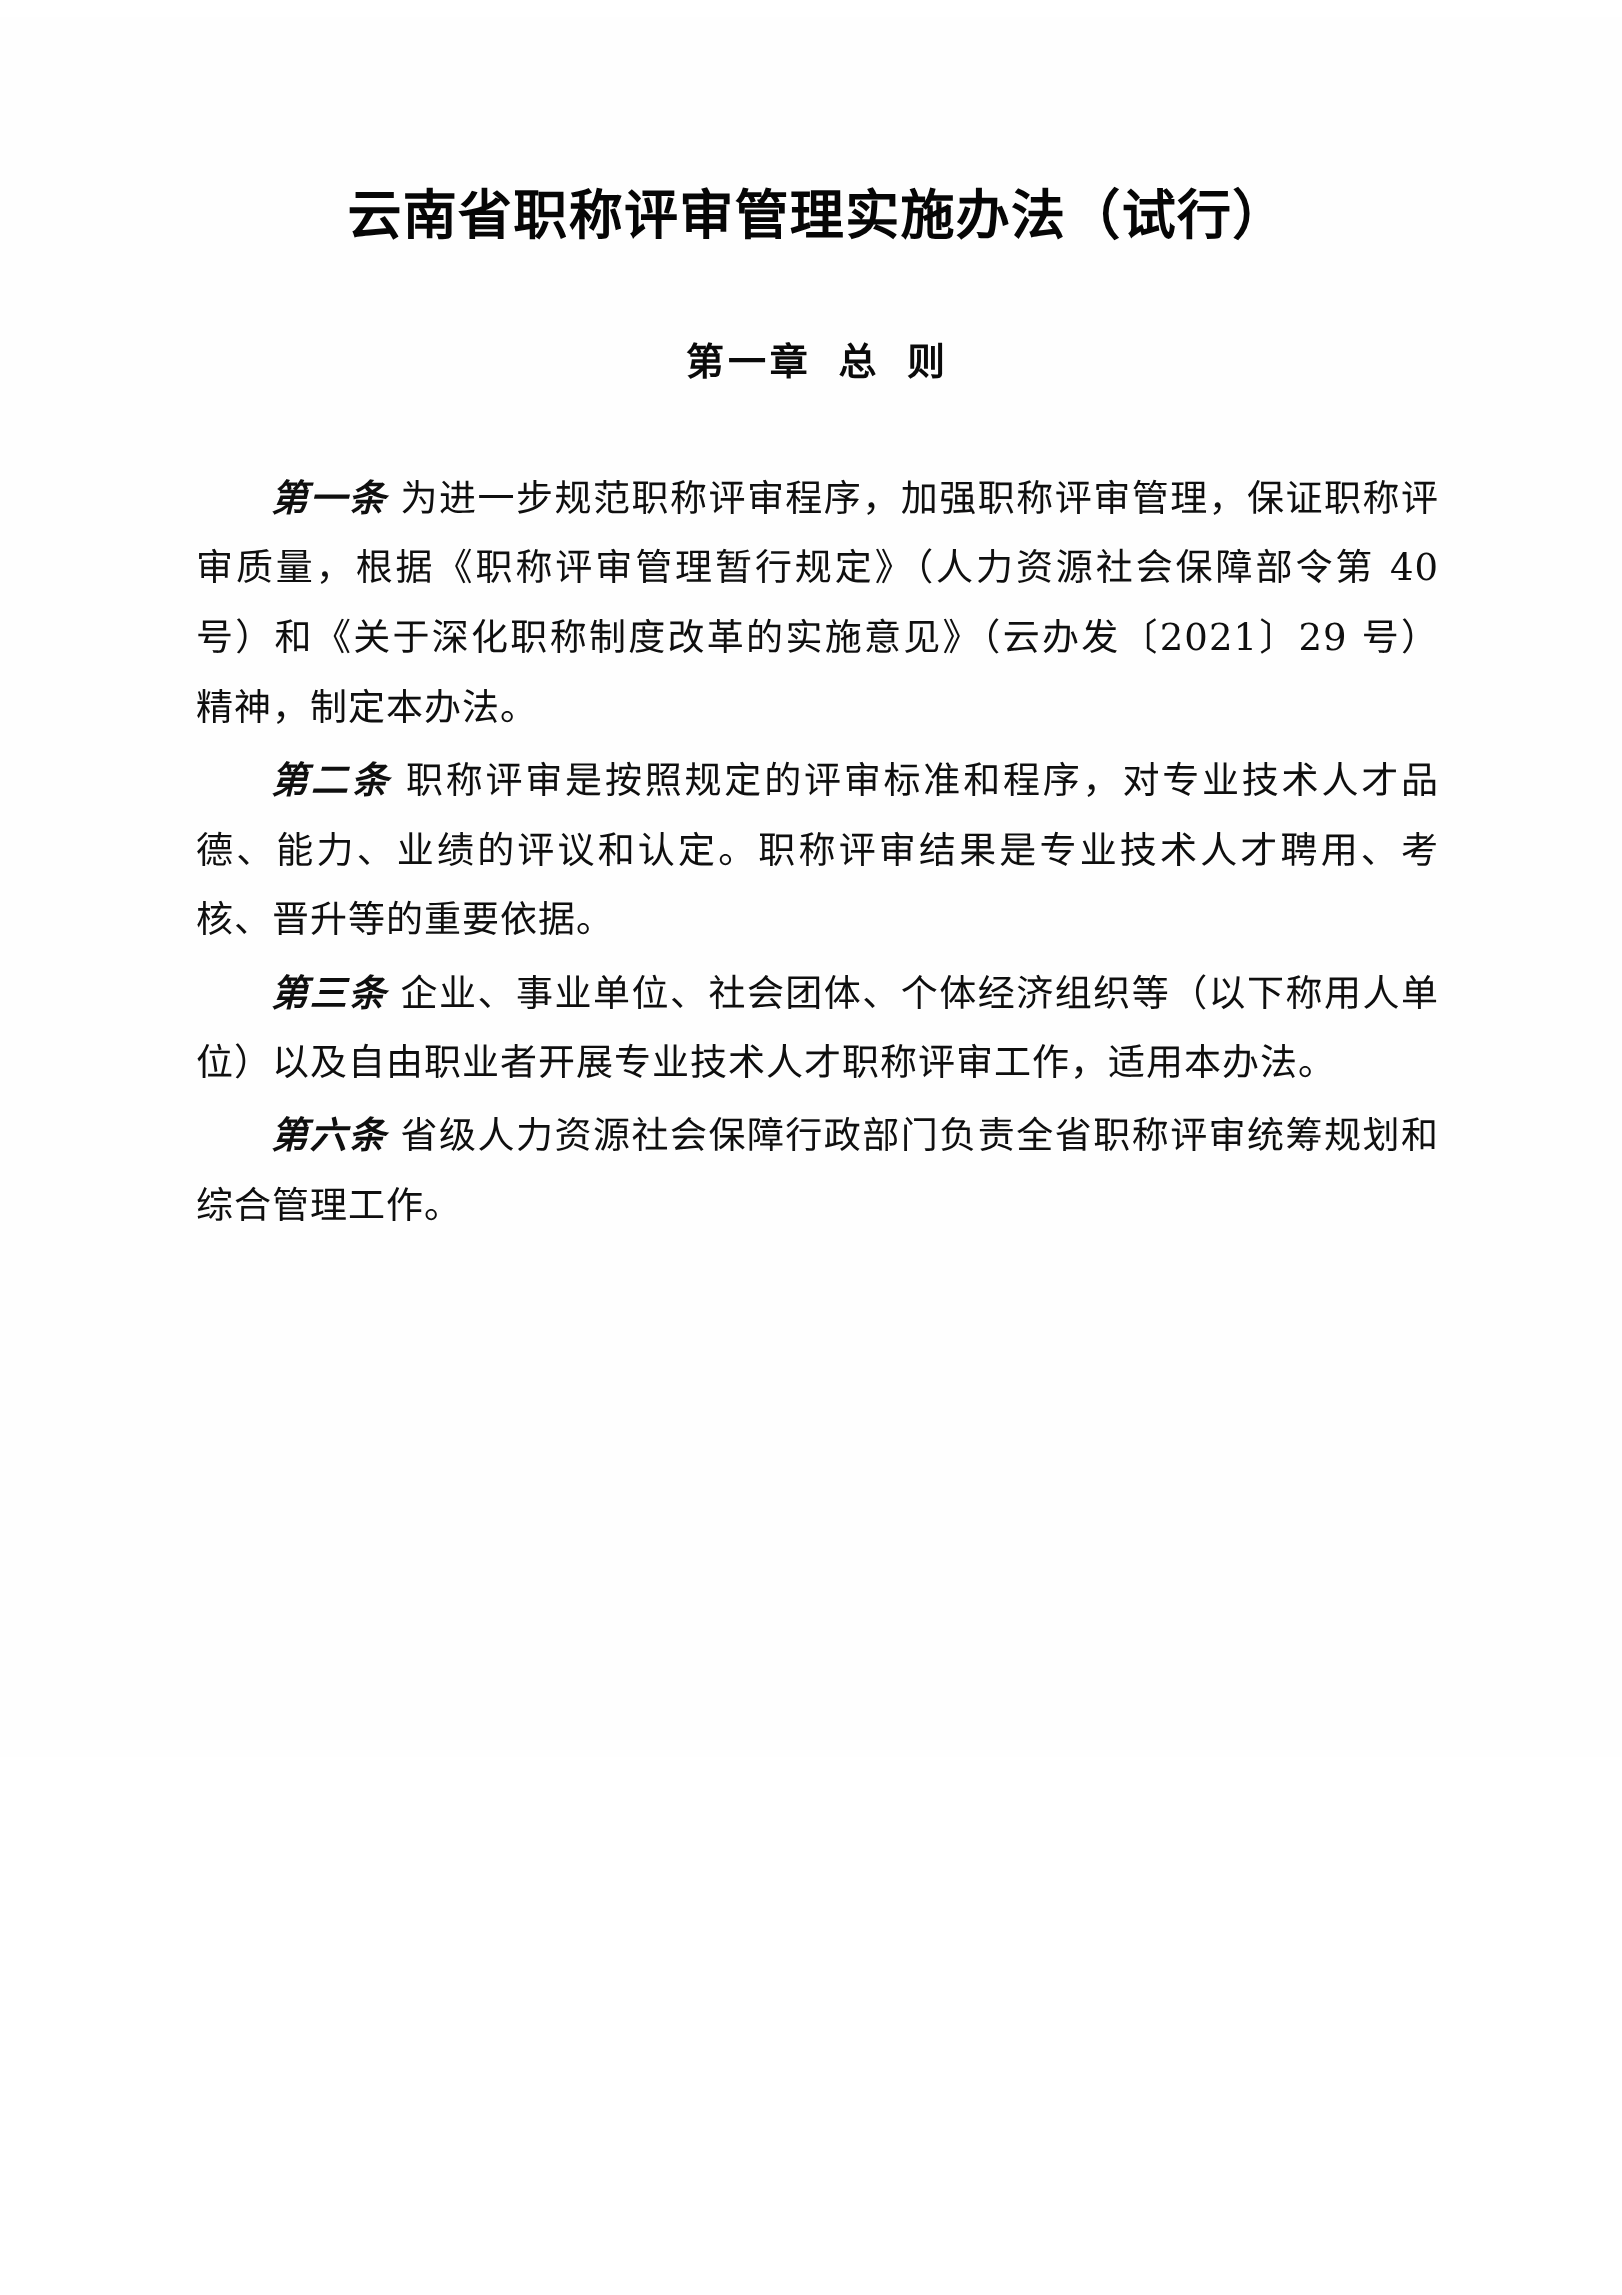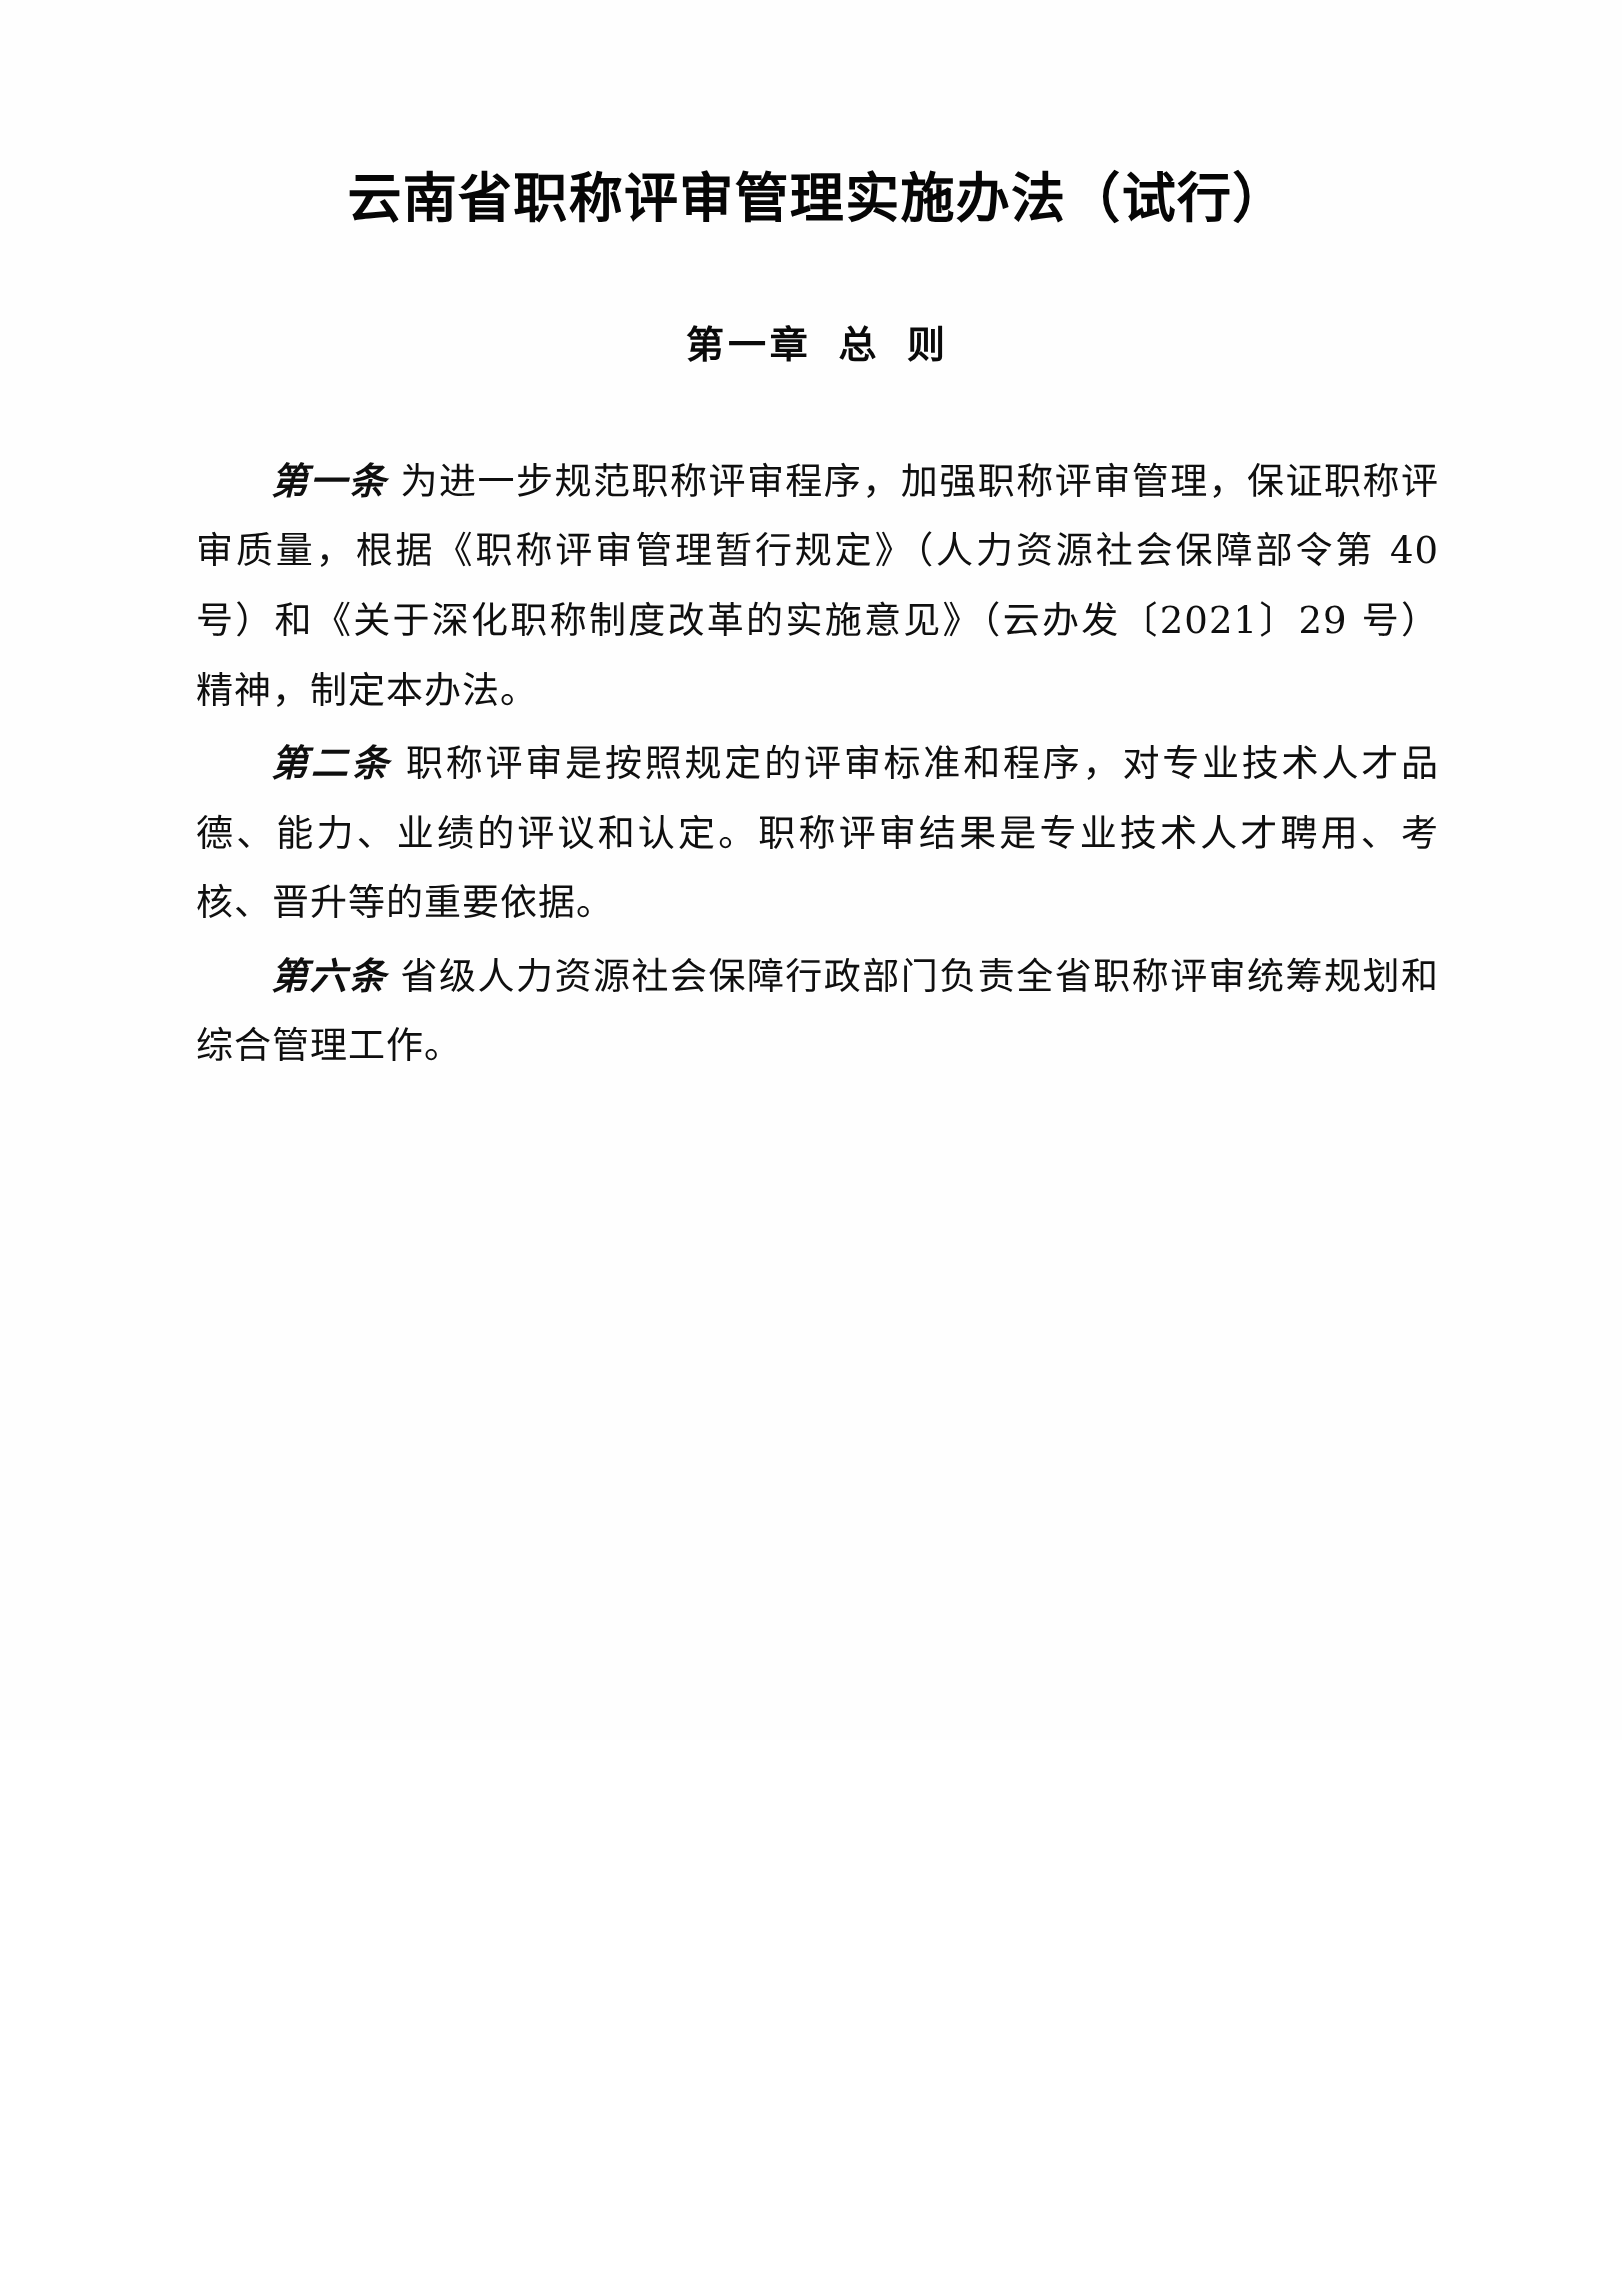--- a/index.html
+++ b/index.html
@@ -5,21 +5,21 @@
   html, body {
     margin: 0;
     padding: 0;
     background: #ffffff;
   }
   .page {
     position: relative;
     width: 1623px;
     height: 1740px;
     background: #fefefe;
-    margin: 0 auto;
+    margin: 17px auto;
     overflow: hidden;
     font-family: "DejaVu Serif", "Liberation Serif", serif;
     color: #0f0f0f;
   }
   .content {
     position: absolute;
     left: 196px;
     top: 163px;
     width: 1243px;
   }
@@ -90,20 +90,24 @@
     <p class="article">
       <span class="art-label">第一条</span>
       <span class="art-body">为进一步规范职称评审程序，加强职称评审管理，保证职称评审质量，根据《职称评审管理暂行规定》（人力资源社会保障部令第 40 号）和《关于深化职称制度改革的实施意见》（云办发〔2021〕29 号）精神，制定本办法。</span>
     </p>
 
     <p class="article">
       <span class="art-label">第二条</span>
       <span class="art-body">职称评审是按照规定的评审标准和程序，对专业技术人才品德、能力、业绩的评议和认定。职称评审结果是专业技术人才聘用、考核、晋升等的重要依据。</span>
     </p>
 
+    <p class="article">
+      <span class="art-label">第三条</span>
+      <span class="art-body">企业、事业单位、社会团体、个体经济组织等（以下称用人单位）以及自由职业者开展专业技术人才职称评审工作，适用本办法。</span>
+    </p>
 
 
 
     <p class="article">
       <span class="art-label">第六条</span>
       <span class="art-body">省级人力资源社会保障行政部门负责全省职称评审统筹规划和综合管理工作。</span>
     </p>
 
   </div>
 

